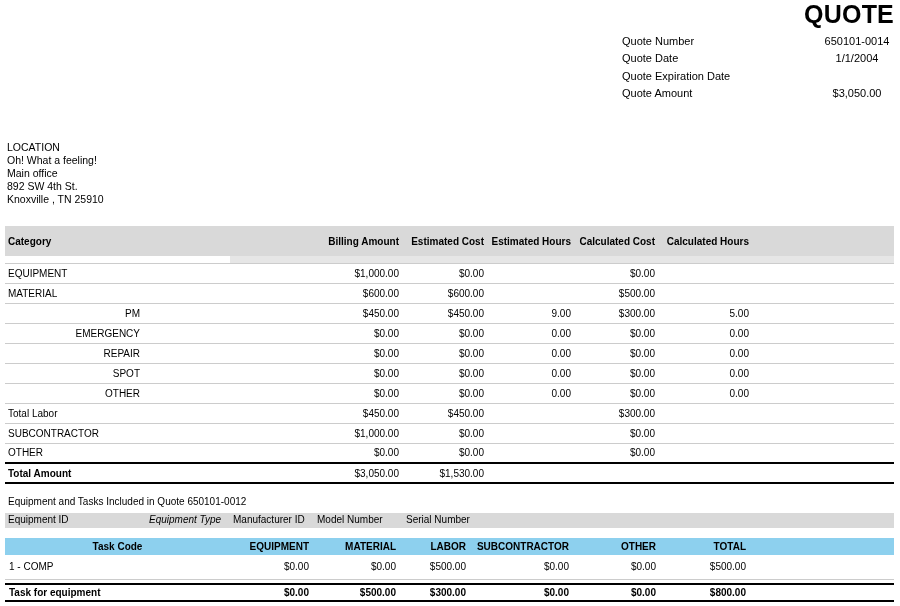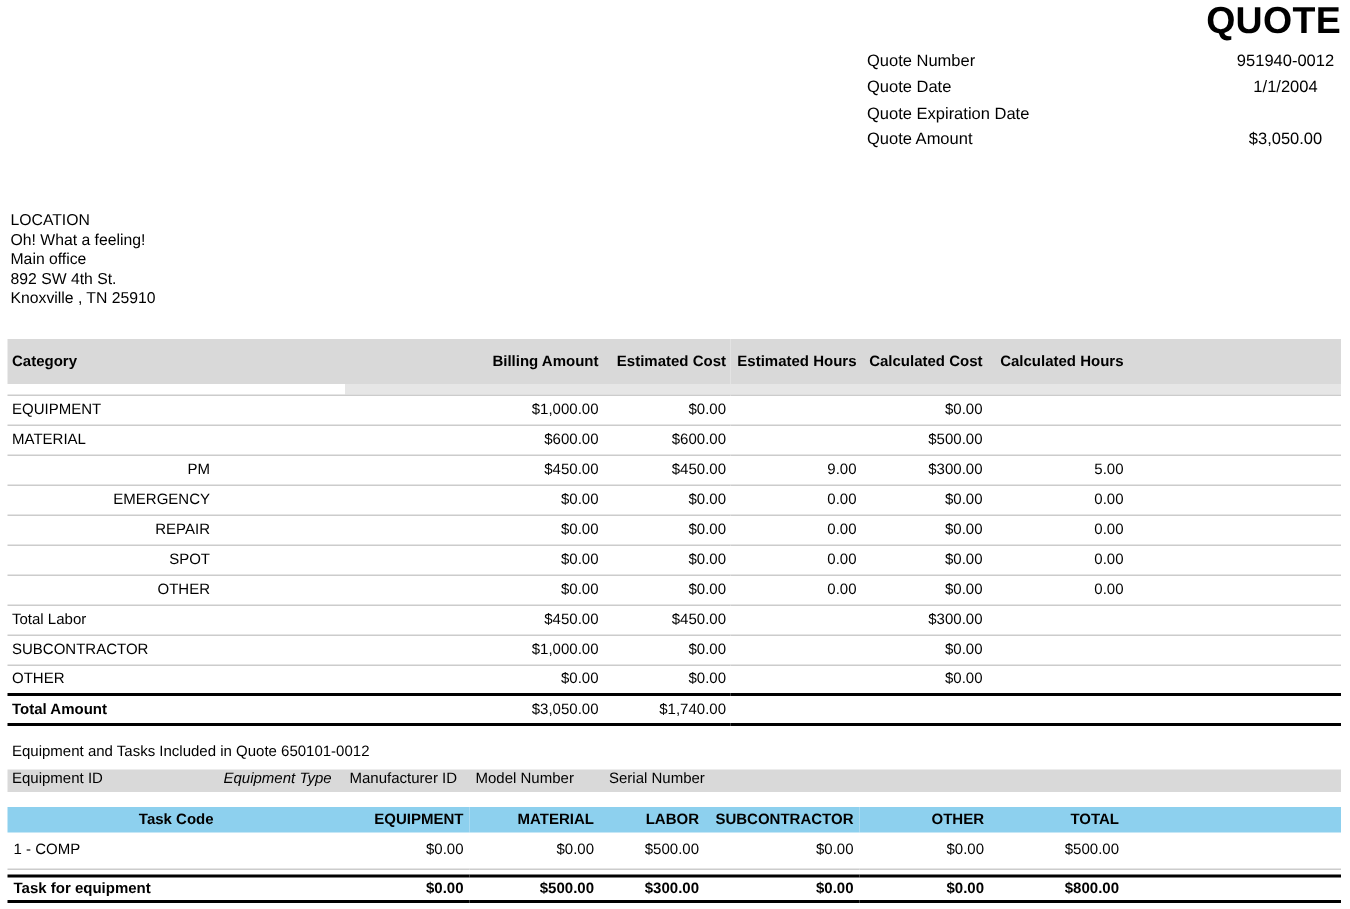--- a/index.html
+++ b/index.html
@@ -13,21 +13,21 @@
     --row-line:#cccccc; --rule-black:#000000;
   }
 
   
   .quote-title {
     position:absolute; top:0px; right:6px;
     font-size:25px; font-weight:bold; letter-spacing:0.2px;
   }
   .quote-fields { position:absolute; top:35px; left:578px; width:316px; }
   .qf-row { display:flex; justify-content:space-between; align-items:flex-start; height:17.4px; font-size:11px; }
-  .qf-label { text-align:right; }
+  .qf-label { text-align:right;margin-left:44px; }
   .qf-value { width:74px; text-align:center; }
 
   
   .location { position:absolute; top:141px; left:7px; font-size:10.5px; line-height:13px; }
 
   
   table { border-collapse:collapse; table-layout:fixed; }
   .summary-table { position:absolute; top:226px; left:5px; width:889px; font-size:10px; }
   .summary-table th {
     background:var(--band-gray); font-weight:bold; height:30px;
@@ -70,21 +70,21 @@
   }
 </style>
 </head>
 <body>
 
 <div class="quote-title">QUOTE</div>
 
 <div class="quote-fields">
     <div class="qf-row">
       <span class="qf-label">Quote Number</span>
-      <span class="qf-value">951940-0012</span>
+      <span class="qf-value">650101-0014</span>
     </div>
     <div class="qf-row">
       <span class="qf-label">Quote Date</span>
       <span class="qf-value">1/1/2004</span>
     </div>
     <div class="qf-row">
       <span class="qf-label">Quote Expiration Date</span>
       <span class="qf-value"></span>
     </div>
     <div class="qf-row">
@@ -215,21 +215,21 @@
         <td class="num">$0.00</td>
         <td class="num">$0.00</td>
         <td class="num"></td>
         <td class="num">$0.00</td>
         <td class="num"></td>
         <td class="num"></td>
       </tr>
       <tr class="total-row">
         <td>Total Amount</td>
         <td class="num">$3,050.00</td>
-        <td class="num">$1,740.00</td>
+        <td class="num">$1,530.00</td>
         <td class="num"></td>
         <td class="num"></td>
         <td class="num"></td>
         <td class="num"></td>
       </tr>
     </tbody>
 </table>
 
 <div class="bottom-section">
   <div class="section-title">Equipment and Tasks Included in Quote 650101-0012</div>

